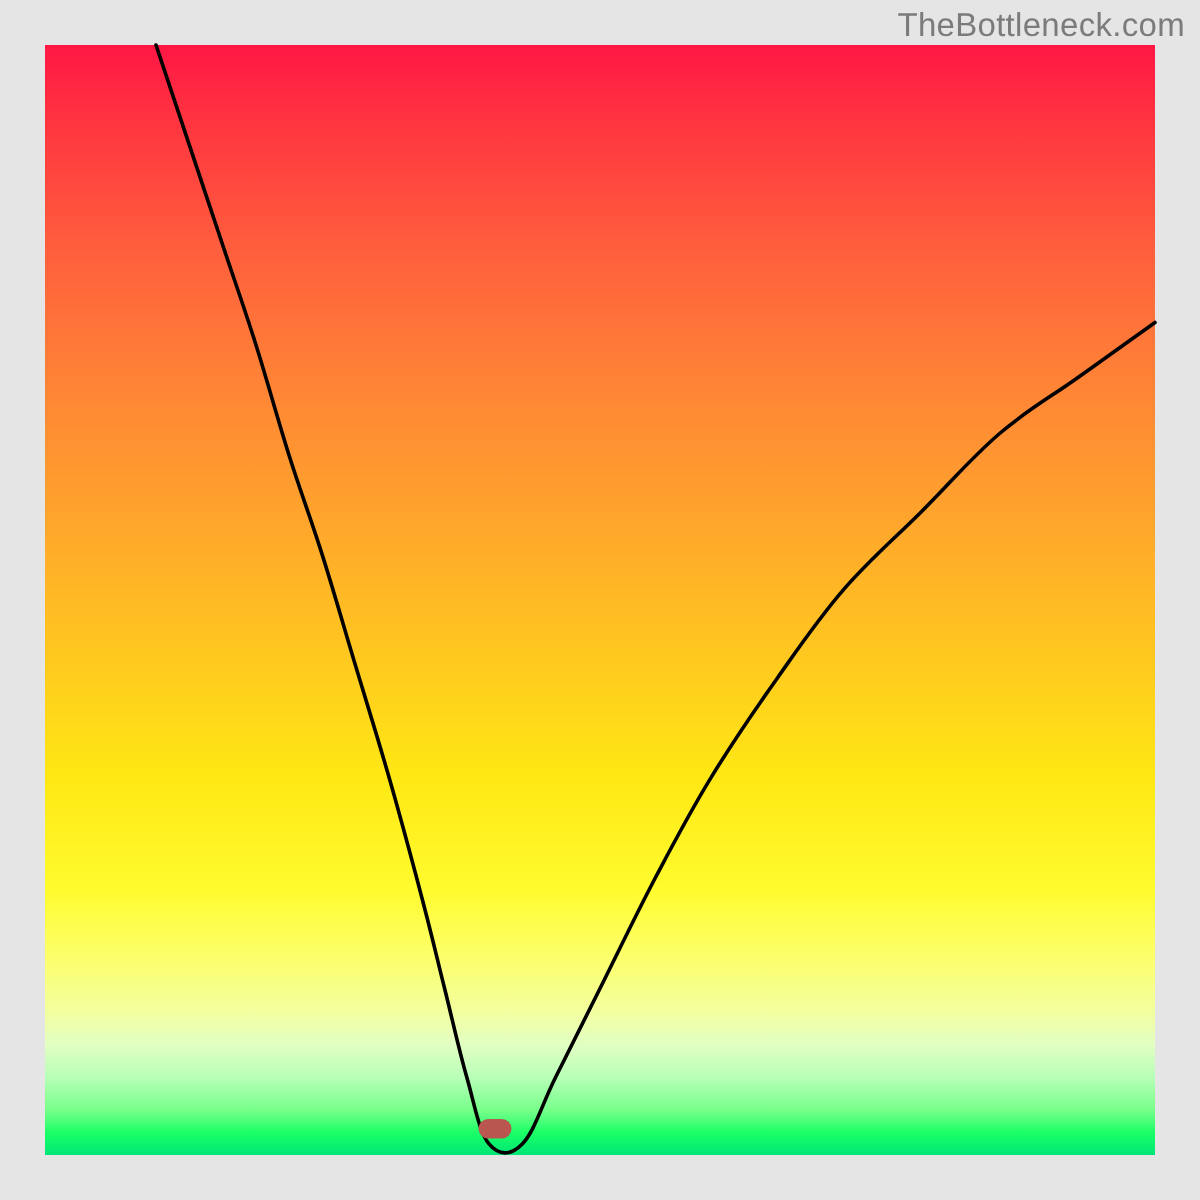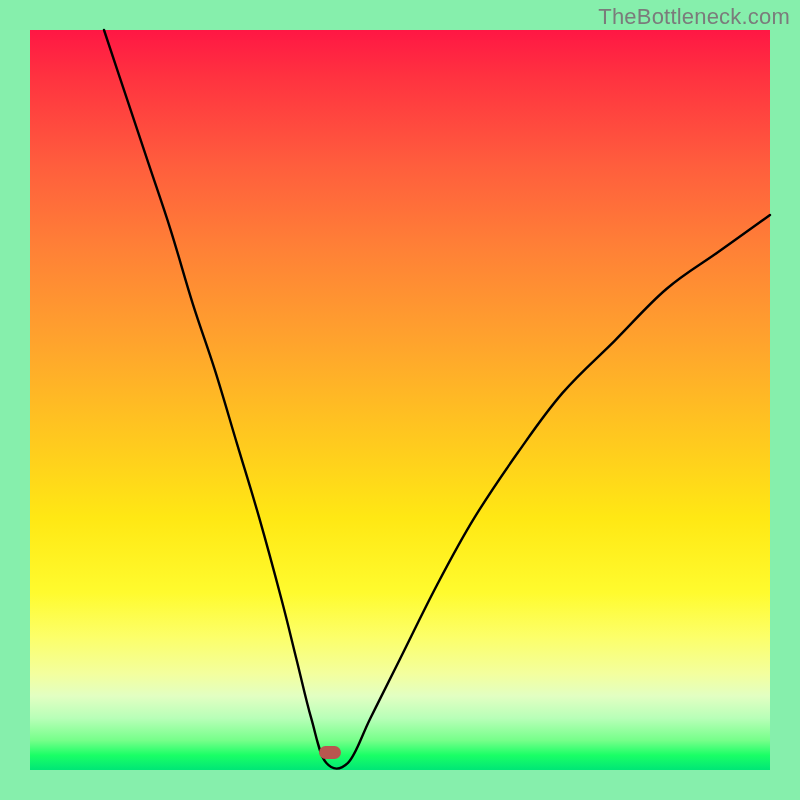--- a/index.html
+++ b/index.html
@@ -8,21 +8,21 @@
     width: 800px;
     height: 800px;
     background: #000;
     font-family: Arial, Helvetica, sans-serif;
     overflow: hidden;
   }
   .frame {
     position: relative;
     width: 800px;
     height: 800px;
-    background: #86efac;
+    background: #e5e5e5;
     text-align: center;
   }
   .plot {
     position: absolute;
     left: 30px;
     top: 30px;
     width: 740px;
     height: 740px;
     background: linear-gradient(
       to bottom,

